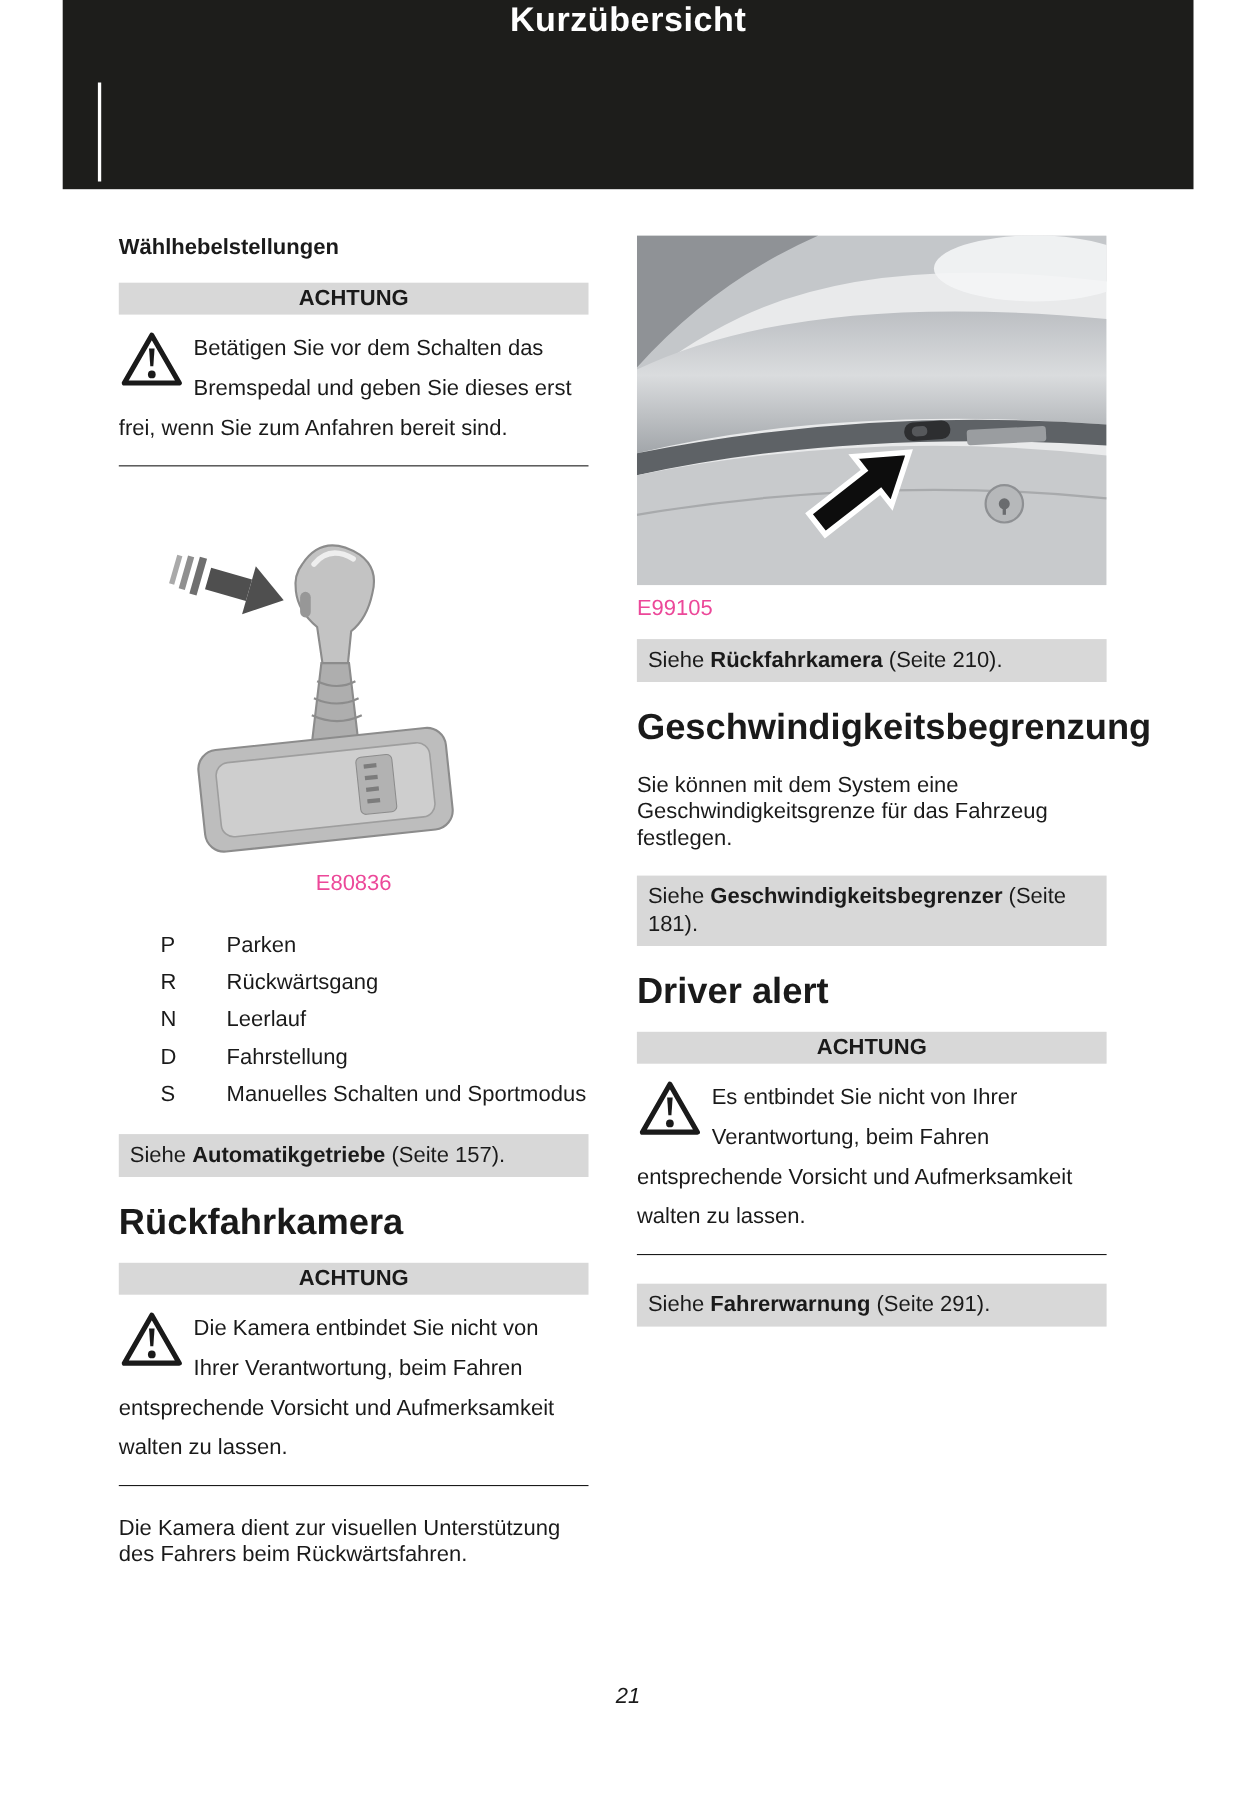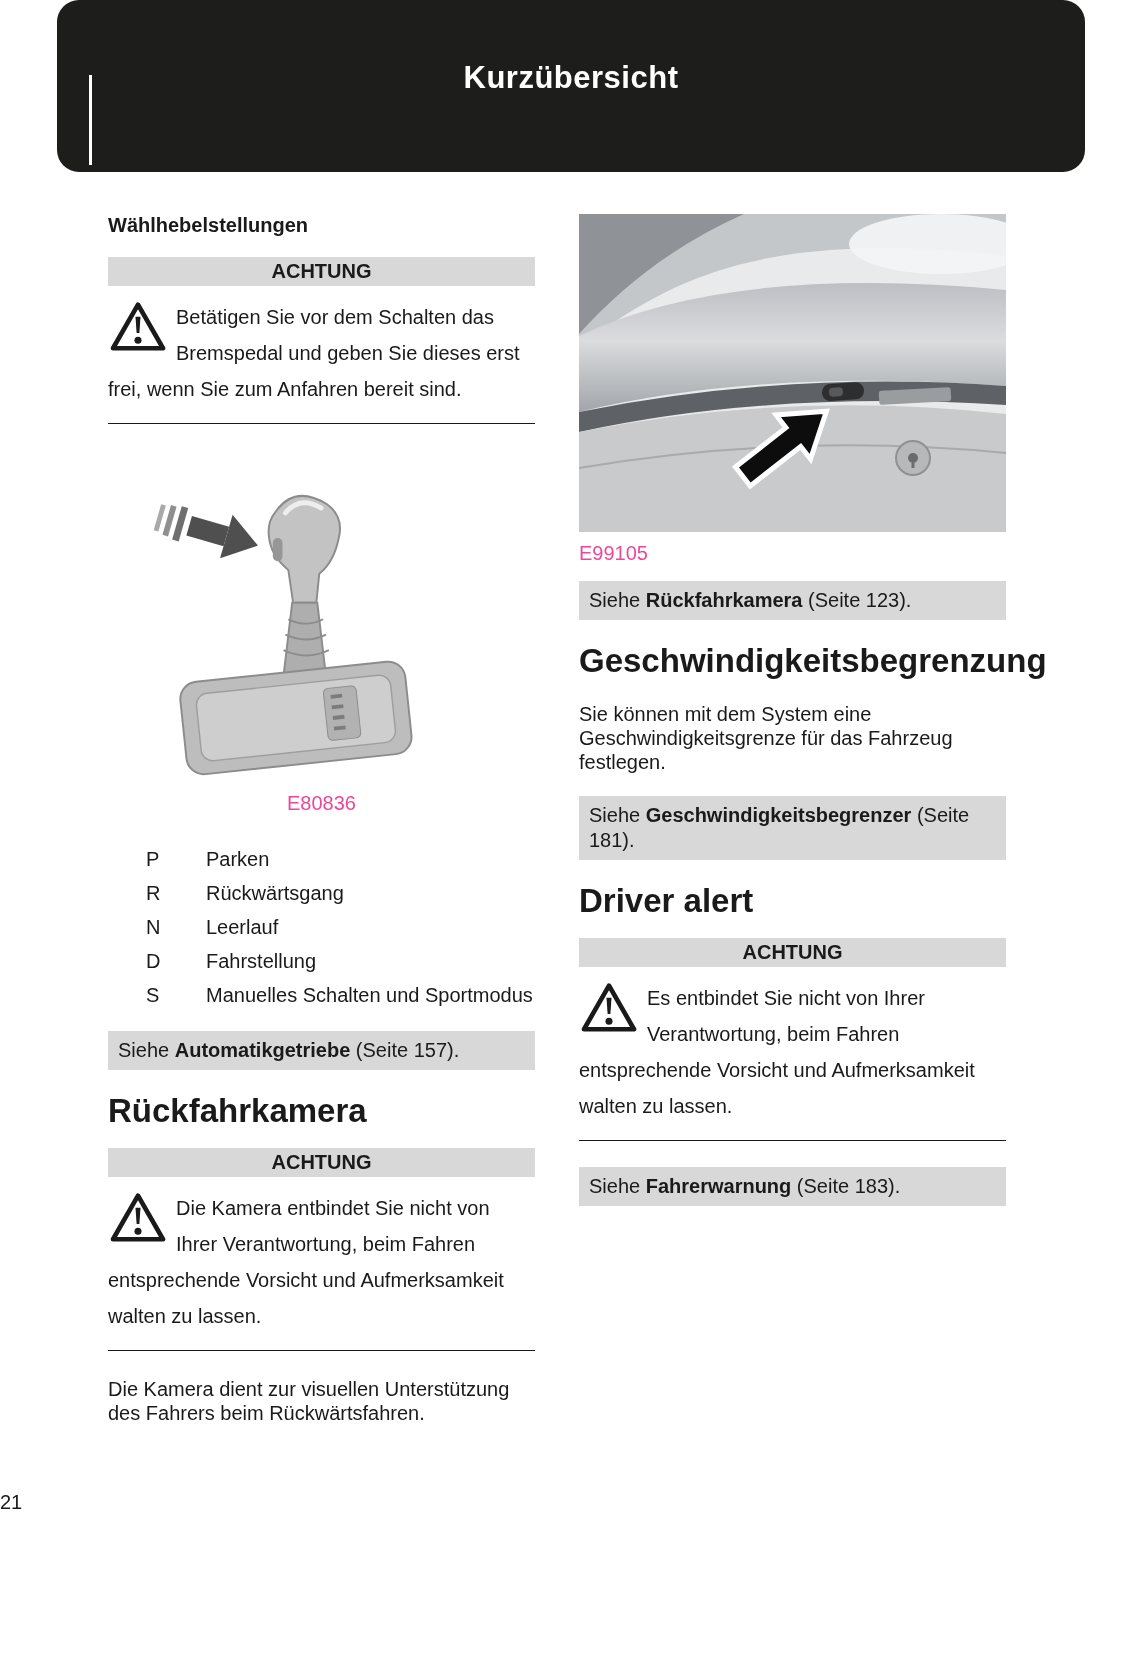--- a/index.html
+++ b/index.html
@@ -10,21 +10,21 @@
     -webkit-font-smoothing:antialiased;
   }
   .page{position:relative;width:1142px;min-height:1654px;overflow:hidden;}
 
   
   .topbar{
     position:relative;
     margin:0 57px;
     height:172px;
     background:#1d1d1b;
-    display:flex;align-items:center;justify-content:center;border-radius:22px;
+    display:flex;align-items:flex-start;justify-content:center;
   }
   .topbar h1{
     margin:0;padding:0 0 16px 0;
     color:#ffffff;font-size:31px;font-weight:bold;letter-spacing:.5px;
   }
   .topbar-accent{
     position:absolute;left:32px;bottom:7px;
     width:3px;height:90px;background:#ffffff;
   }
 
@@ -70,22 +70,23 @@
     background:#d8d8d8;
     font-size:20px;line-height:25px;
     padding:7px 10px;
     margin:16px 0 22px 0;
   }
   .ref-box b{font-weight:bold;}
 
   .body-text{font-size:20px;line-height:24px;margin:22px 0;}
 
   .page-number{
-    font-size:20px;
-    margin-top:44px;
+    text-align:center;font-size:20px;
+    margin-top:84px;
+    font-style:italic;
   }
 </style>
 </head>
 <body>
 
 <div class="page">
 
   <header class="topbar">
     <div class="topbar-accent"></div>
     <h1>Kurzübersicht</h1>
@@ -227,21 +228,21 @@
           <rect x="332.5" y="244" width="3" height="10" fill="#6a6c6f"></rect>
 
           <g transform="rotate(-38 208 228)">
             <polygon points="152,216 216,216 216,200 258,228 216,256 216,240 152,240" fill="#0d0d0d" stroke="#ffffff" stroke-width="5"></polygon>
           </g>
         </svg>
         <figcaption>E99105</figcaption>
       </figure>
 
       <div class="ref-box">
-        <span>Siehe </span><b>Rückfahrkamera</b><span> (Seite 123).</span>
+        <span>Siehe </span><b>Rückfahrkamera</b><span> (Seite 210).</span>
       </div>
 
       <h2 class="h-large">Geschwindigkeitsbegrenzung</h2>
 
       <p class="body-text">Sie können mit dem System eine Geschwindigkeitsgrenze für das Fahrzeug festlegen.</p>
 
       <div class="ref-box">
         <span>Siehe </span><b>Geschwindigkeitsbegrenzer</b><span> (Seite 181).</span>
       </div>
 
@@ -256,21 +257,21 @@
               <path d="M27.3 17 h5.4 l-1.2 17.5 h-3 z" fill="#1a1a1a"></path>
               <circle cx="30" cy="42.5" r="3.8" fill="#1a1a1a"></circle>
             </svg>
           </span>
           <p>Es entbindet Sie nicht von Ihrer Verantwortung, beim Fahren entsprechende Vorsicht und Aufmerksamkeit walten zu lassen.</p>
         </div>
       </section>
 
 
       <div class="ref-box">
-        <span>Siehe </span><b>Fahrerwarnung</b><span> (Seite 183).</span>
+        <span>Siehe </span><b>Fahrerwarnung</b><span> (Seite 291).</span>
       </div>
 
     </div>
   </main>
 
   <div class="page-number">21</div>
 
 </div>
 
 </body></html>

